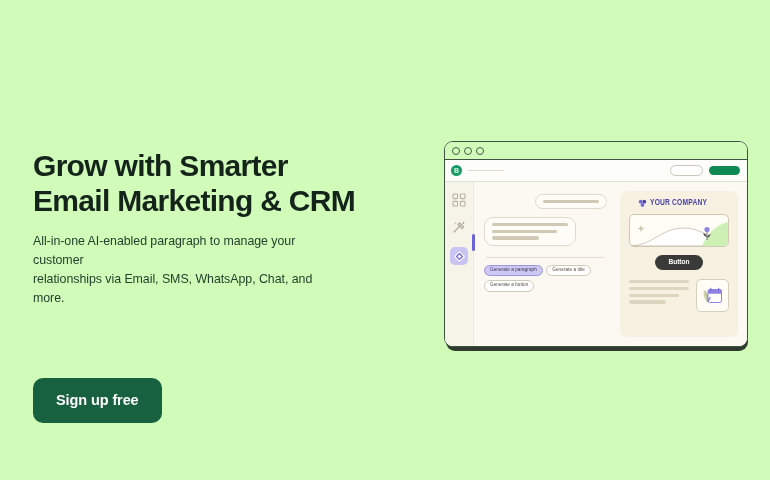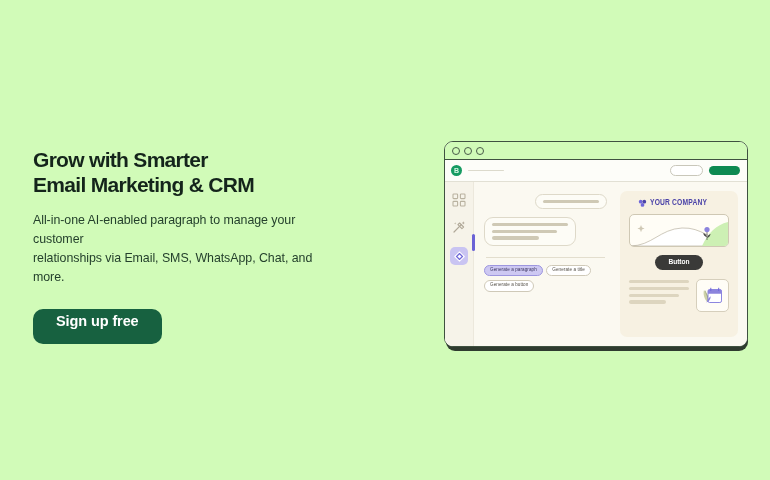--- a/index.html
+++ b/index.html
@@ -14,21 +14,21 @@
   }
   .stage { position: absolute; inset: 0; }
 
   
   .hero {
     position: absolute;
     left: 33px; top: 148px;
     width: 340px;
   }
   .hero-title {
-    font-size: 21px;
+    font-size: 30px;
     line-height: 1.17;
     font-weight: 700;
     letter-spacing: -0.7px;
     color: #14241b;
     margin: 0 0 14px 0;
     white-space: pre-line;
   }
   .hero-sub {
     font-size: 12.4px;
     line-height: 1.52;
@@ -38,25 +38,26 @@
     white-space: pre-line;
     max-width: 286px;
   }
   .cta {
     display: inline-block;
     background: #176140;
     color: #ffffff;
     font-size: 14.5px;
     font-weight: 700;
     letter-spacing: -0.1px;
-    padding: 4px 23px 15px 23px;
+    padding: 14px 23px 15px 23px;
     border: none;
     border-radius: 10px;
     cursor: pointer;
     font-family: "Liberation Sans", sans-serif;
+    margin-top: 48px;
   }
 
   
   .mock-wrap {
     position: absolute;
     left: 440px; top: 141px;
     width: 302px; height: 204px;
   }
   .mock-shadow {
     position: absolute;

